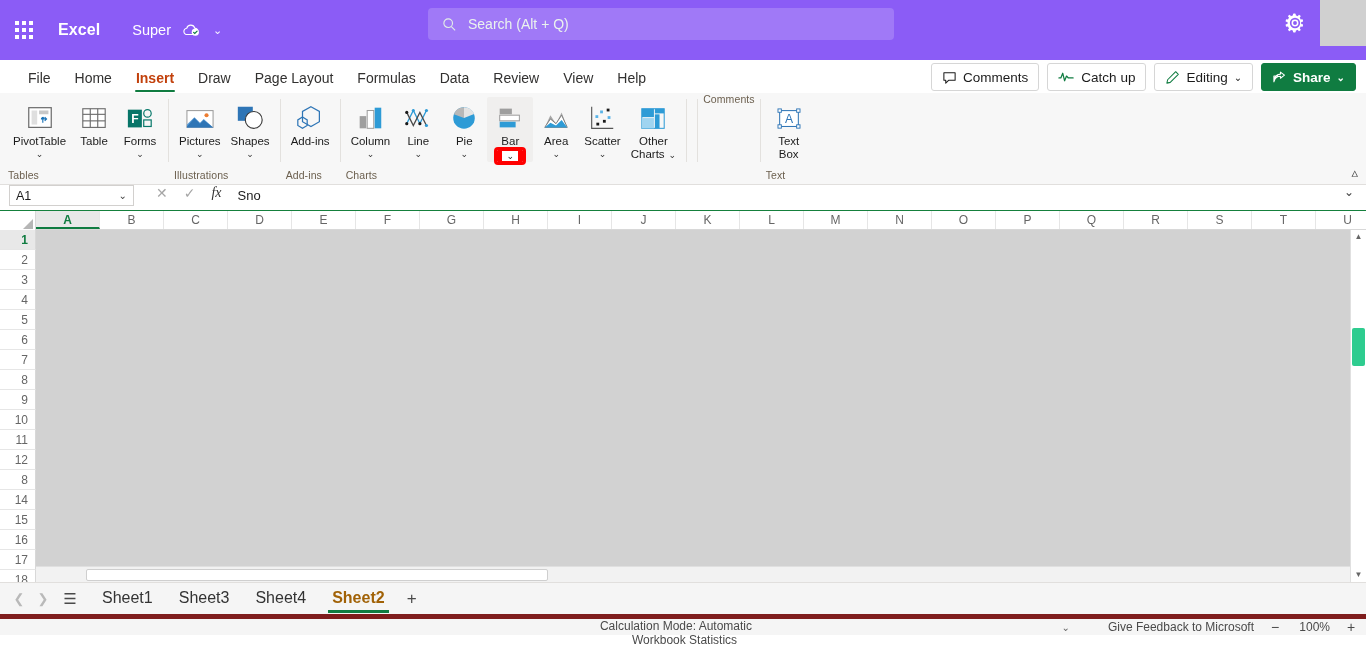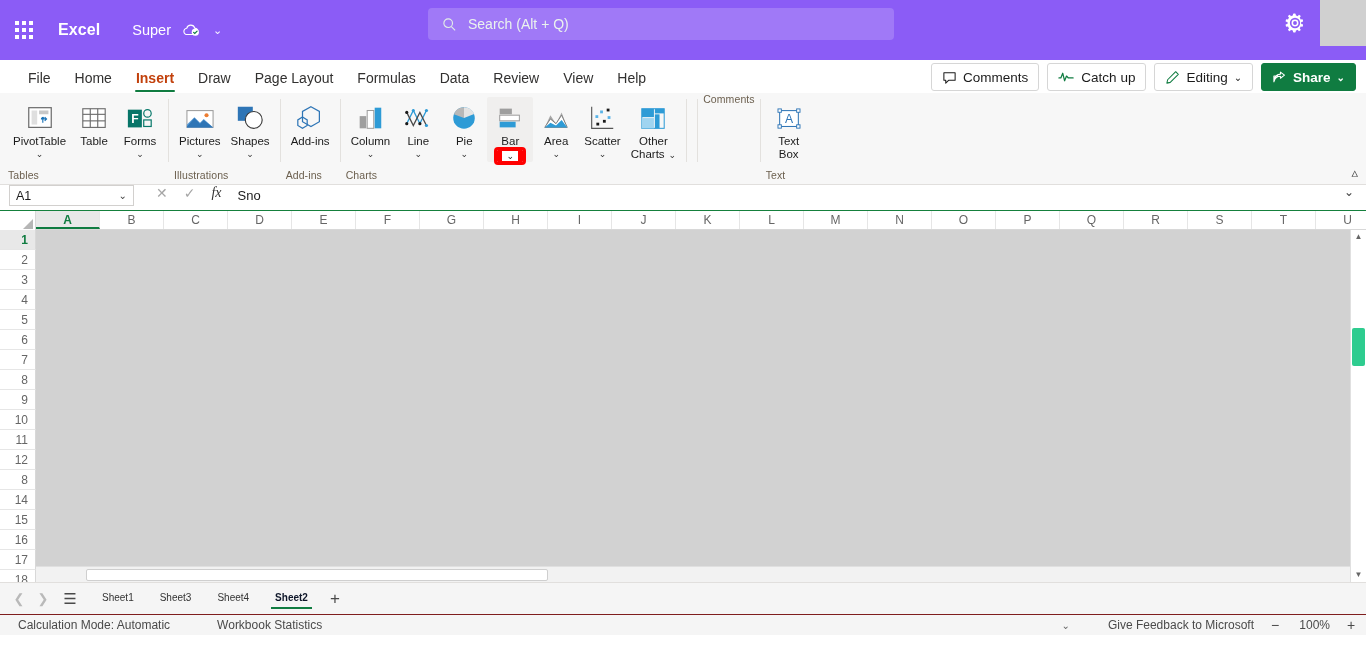--- a/index.html
+++ b/index.html
@@ -214,38 +214,38 @@
   .nav-arrow {
     width: 22px; height: 24px; display: flex; align-items: center;
     justify-content: center; color: #b9b9b9; font-size: 13px; cursor: pointer;
   }
   .sheet-menu {
     width: 28px; height: 24px; display: flex; align-items: center;
     justify-content: center; color: #4a4a4a; font-size: 15px; cursor: pointer;
     margin-right: 4px;
   }
   .stab {
-    font-size: 10px; color: #333; padding: 4px 12px 6px 12px;
+    font-size: 16px; color: #333; padding: 4px 12px 6px 12px;
     cursor: pointer; position: relative; white-space: nowrap;
   }
-  .stab.active { color: #0f172a; font-weight: bold; text-align: right; }
+  .stab.active { color: #a16207; font-weight: bold; text-align: right; }
   .stab.active::after {
     content: ""; position: absolute; left: 8px; right: 8px; bottom: 0;
     height: 2.5px; background: #107c41;
   }
   .addsheet {
     width: 26px; height: 24px; display: flex; align-items: center;
     justify-content: center; font-size: 17px; color: #4a4a4a; cursor: pointer;
   }
 
   
   .statusbar {
     height: 21px; background: #f5f5f5; display: flex; align-items: center;
-    font-size: 12px; color: #4a4a4a; border-top: 1px solid #7f1d1d;
-    padding: 0 10px; position: relative;
+    font-size: 12px; color: #4a4a4a; border-top: 5px solid #7f1d1d;
+    padding: 0 10px; position: relative; flex-direction: column;
   }
   .st-item { margin-right: 22px; cursor: pointer; margin-left: 25px; }
   .st-item.pad { margin-left: 8px; }
   .st-right {
     position: absolute; right: 8px; display: flex; align-items: center; gap: 14px;
   }
   .zoom-btn { font-size: 14px; color: #4a4a4a; cursor: pointer; width: 14px; text-align: center; }
   .zoom-val { font-size: 12px; color: #4a4a4a; cursor: pointer; min-width: 34px; text-align: right; }
   .st-chev { font-size: 10px; color: #666; cursor: pointer; margin-right: 24px; }
 </style>

